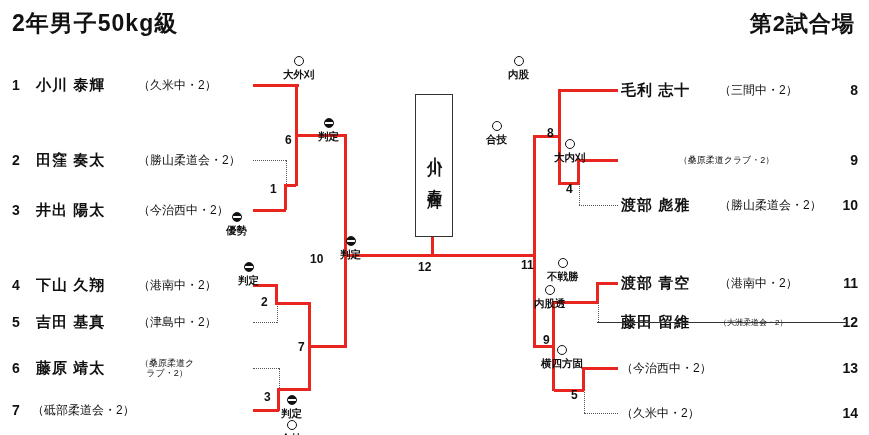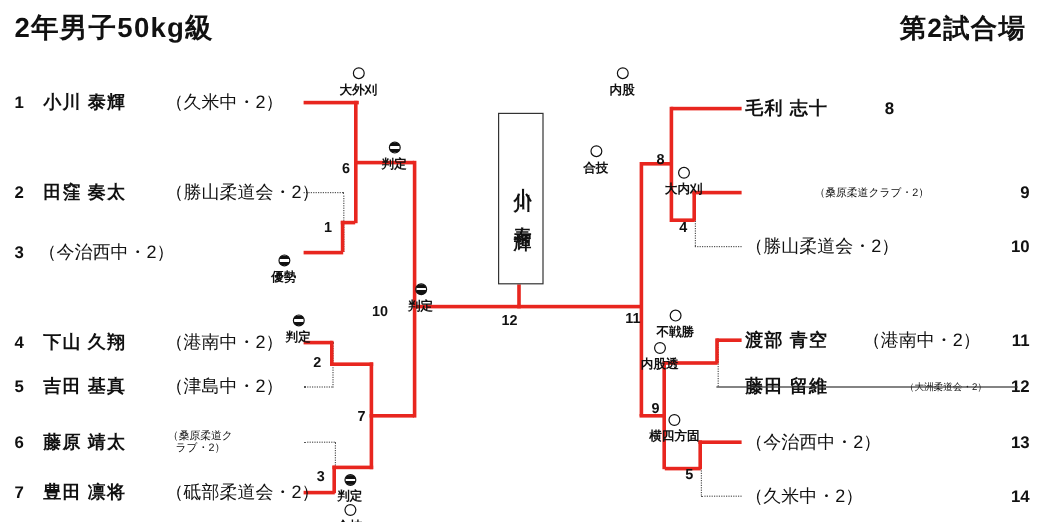--- a/index.html
+++ b/index.html
@@ -18,24 +18,24 @@
   .ls{position:absolute;height:0;border-top:1px solid #333;z-index:3;}
 
   
   .row{position:absolute;display:flex;align-items:center;height:22px;z-index:2;}
   .row-l{left:12px;width:240px;}
   .row-r{left:621px;width:237px;}
   .pnum{font-size:14px;font-weight:700;width:20px;flex:0 0 auto;}
   .pnum-r{font-size:14px;font-weight:700;width:26px;flex:0 0 auto;text-align:right;}
   .pname{font-size:15px;font-weight:700;letter-spacing:1px;width:102px;flex:0 0 auto;white-space:nowrap;margin-left:4px;}
   .pname-r{width:98px;margin-left:0;}
-  .pclub{font-size:15px;white-space:nowrap;flex:0 0 auto;}
+  .pclub{font-size:12px;white-space:nowrap;flex:0 0 auto;}
   .pclub-r{flex:1 1 auto;}
   .pclub.small{font-size:9px;line-height:1.15;width:58px;white-space:normal;text-align:center;}
-  .pclub.tiny{font-size:8px;margin-left:35px;}
+  .pclub.tiny{font-size:8px;}
 
   
   .mno{position:absolute;font-size:12px;font-weight:700;z-index:2;}
 
   
   .anno{position:absolute;display:flex;align-items:center;gap:2px;font-size:10.5px;font-weight:600;white-space:nowrap;z-index:2;flex-direction:column;}
   .ic{width:10px;height:10px;border-radius:50%;flex:0 0 auto;box-sizing:border-box;}
   .ic-circle{border:1.5px solid #111;background:#fff;}
   .ic-half{background:linear-gradient(180deg,#111 0 38%,#fff 38% 62%,#111 62% 100%);border:1px solid #111;}
 
@@ -57,52 +57,54 @@
     <span class="pname">小川 泰輝</span>
     <span class="pclub">（久米中・2）</span>
   </div>
   <div class="row row-l" style="top:149px">
     <span class="pnum">2</span>
     <span class="pname">田窪 奏太</span>
     <span class="pclub">（勝山柔道会・2）</span>
   </div>
   <div class="row row-l" style="top:199px">
     <span class="pnum">3</span>
+    <span class="pname">井出 陽太</span>
     <span class="pclub">（今治西中・2）</span>
   </div>
   <div class="row row-l" style="top:274px">
     <span class="pnum">4</span>
     <span class="pname">下山 久翔</span>
     <span class="pclub">（港南中・2）</span>
   </div>
   <div class="row row-l" style="top:311px">
     <span class="pnum">5</span>
     <span class="pname">吉田 基真</span>
     <span class="pclub">（津島中・2）</span>
   </div>
   <div class="row row-l" style="top:357px">
     <span class="pnum">6</span>
     <span class="pname">藤原 靖太</span>
     <span class="pclub small">（桑原柔道クラブ・2）</span>
   </div>
   <div class="row row-l" style="top:399px">
     <span class="pnum">7</span>
-    <span class="pname">豊田 凛将</span>
     <span class="pclub">（砥部柔道会・2）</span>
   </div>
 
   <div class="row row-r" style="top:79px">
     <span class="pname pname-r">毛利 志十</span>
+    <span class="pclub pclub-r">（三間中・2）</span>
     <span class="pnum-r">8</span>
   </div>
   <div class="row row-r" style="top:149px">
     <span class="pclub pclub-r small">（桑原柔道クラブ・2）</span>
     <span class="pnum-r">9</span>
   </div>
   <div class="row row-r" style="top:194px">
+    <span class="pname pname-r">渡部 彪雅</span>
     <span class="pclub pclub-r">（勝山柔道会・2）</span>
     <span class="pnum-r">10</span>
   </div>
   <div class="row row-r" style="top:272px">
     <span class="pname pname-r">渡部 青空</span>
     <span class="pclub pclub-r">（港南中・2）</span>
     <span class="pnum-r">11</span>
   </div>
   <div class="row row-r" style="top:311px">
     <span class="pname pname-r">藤田 留維</span>

